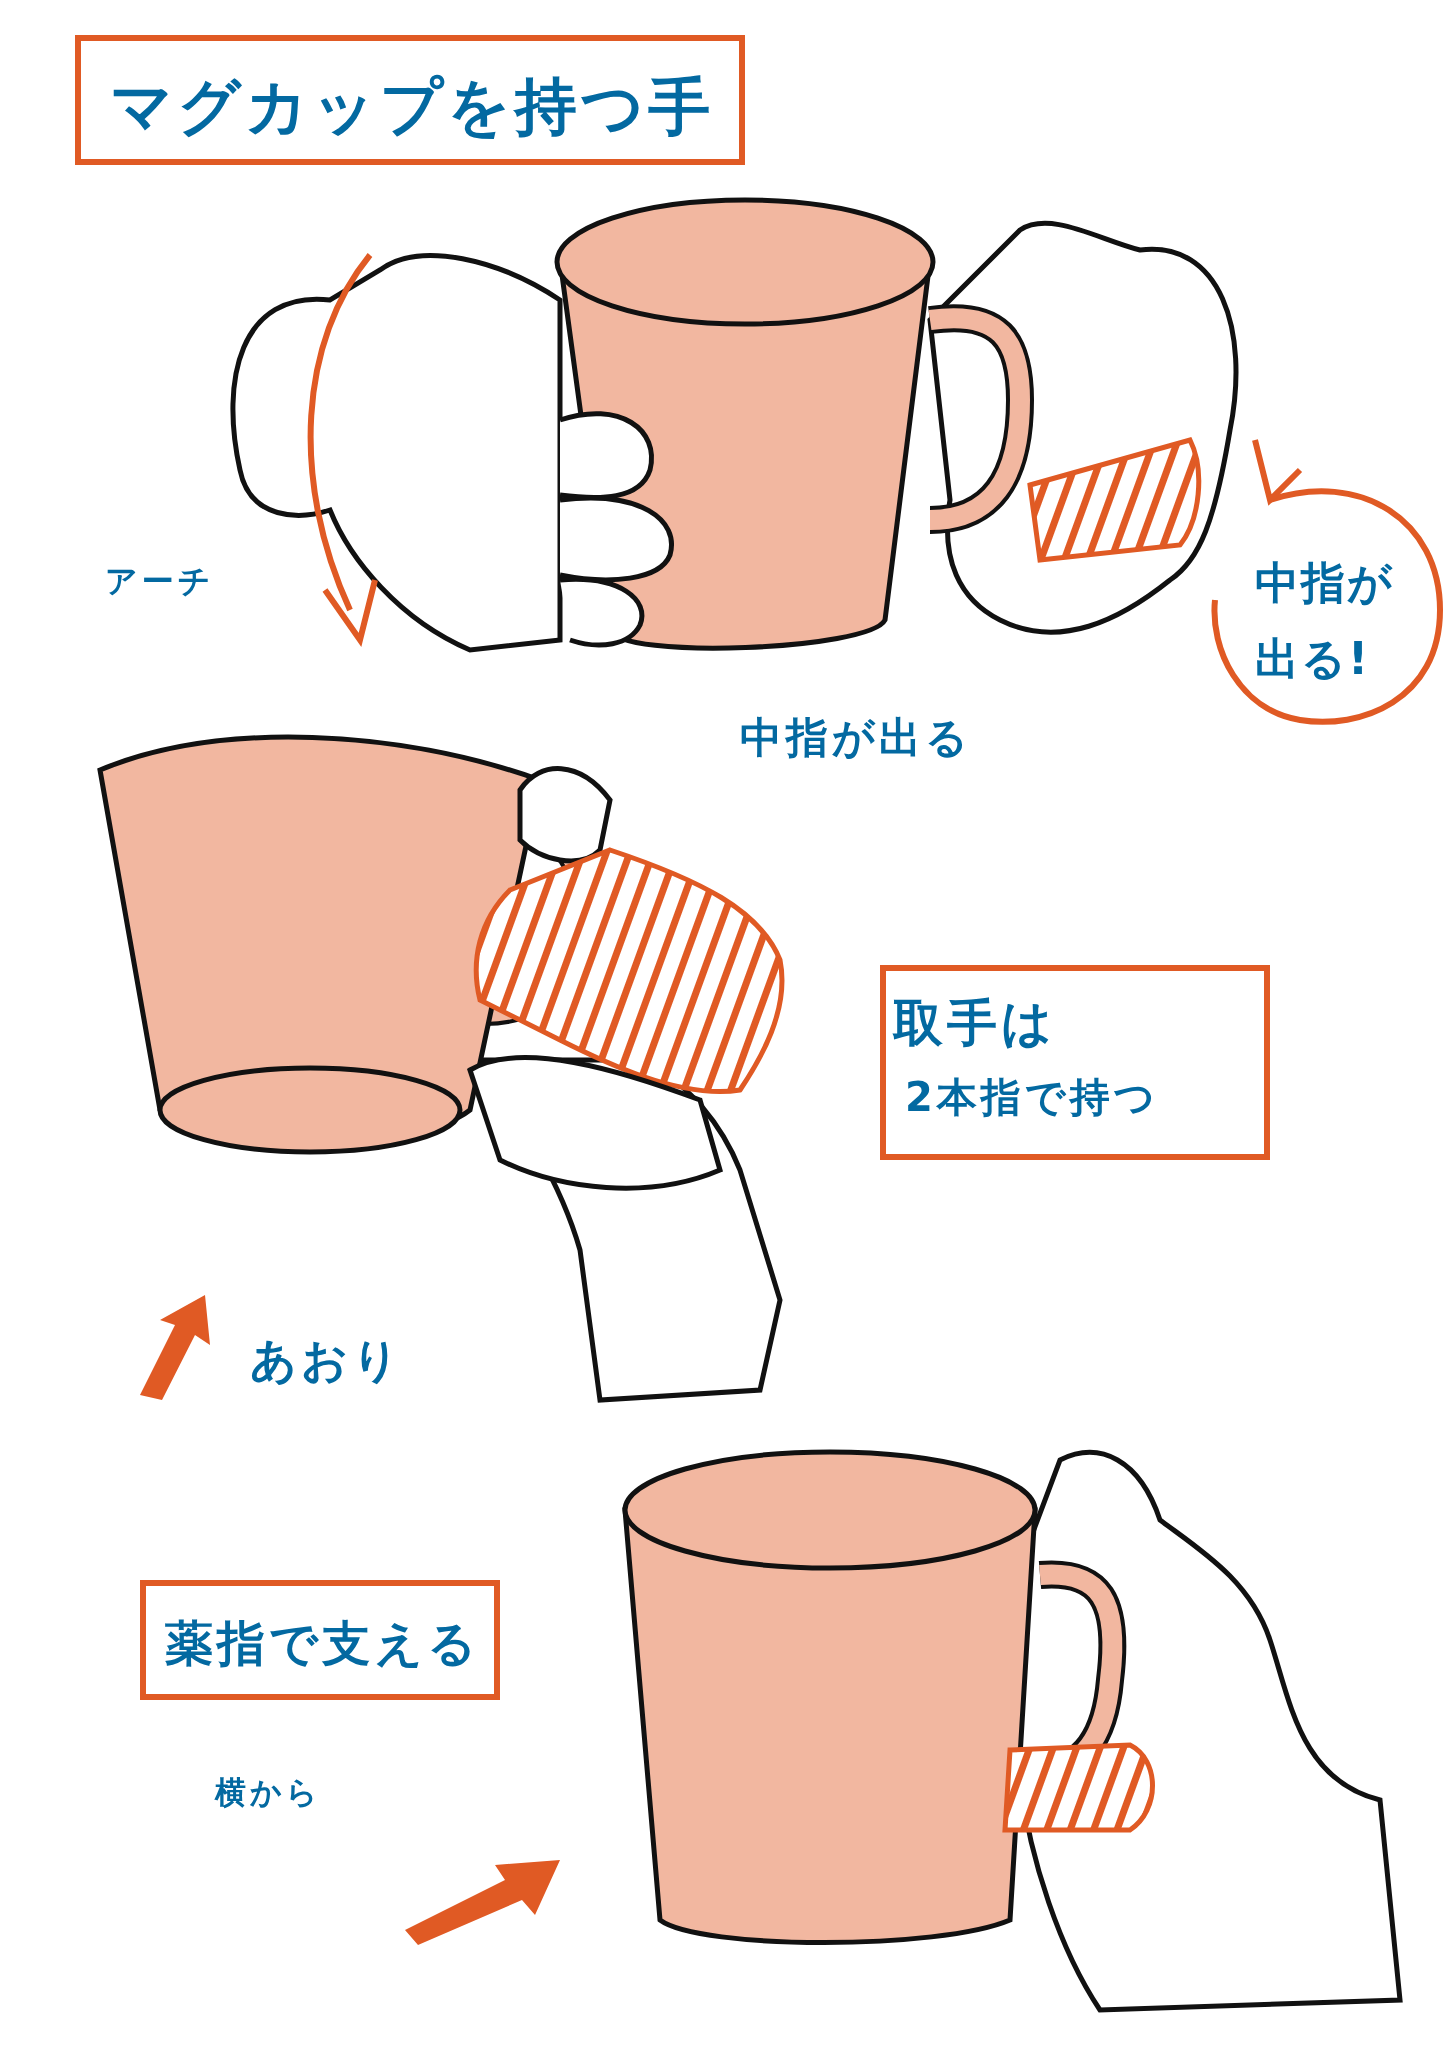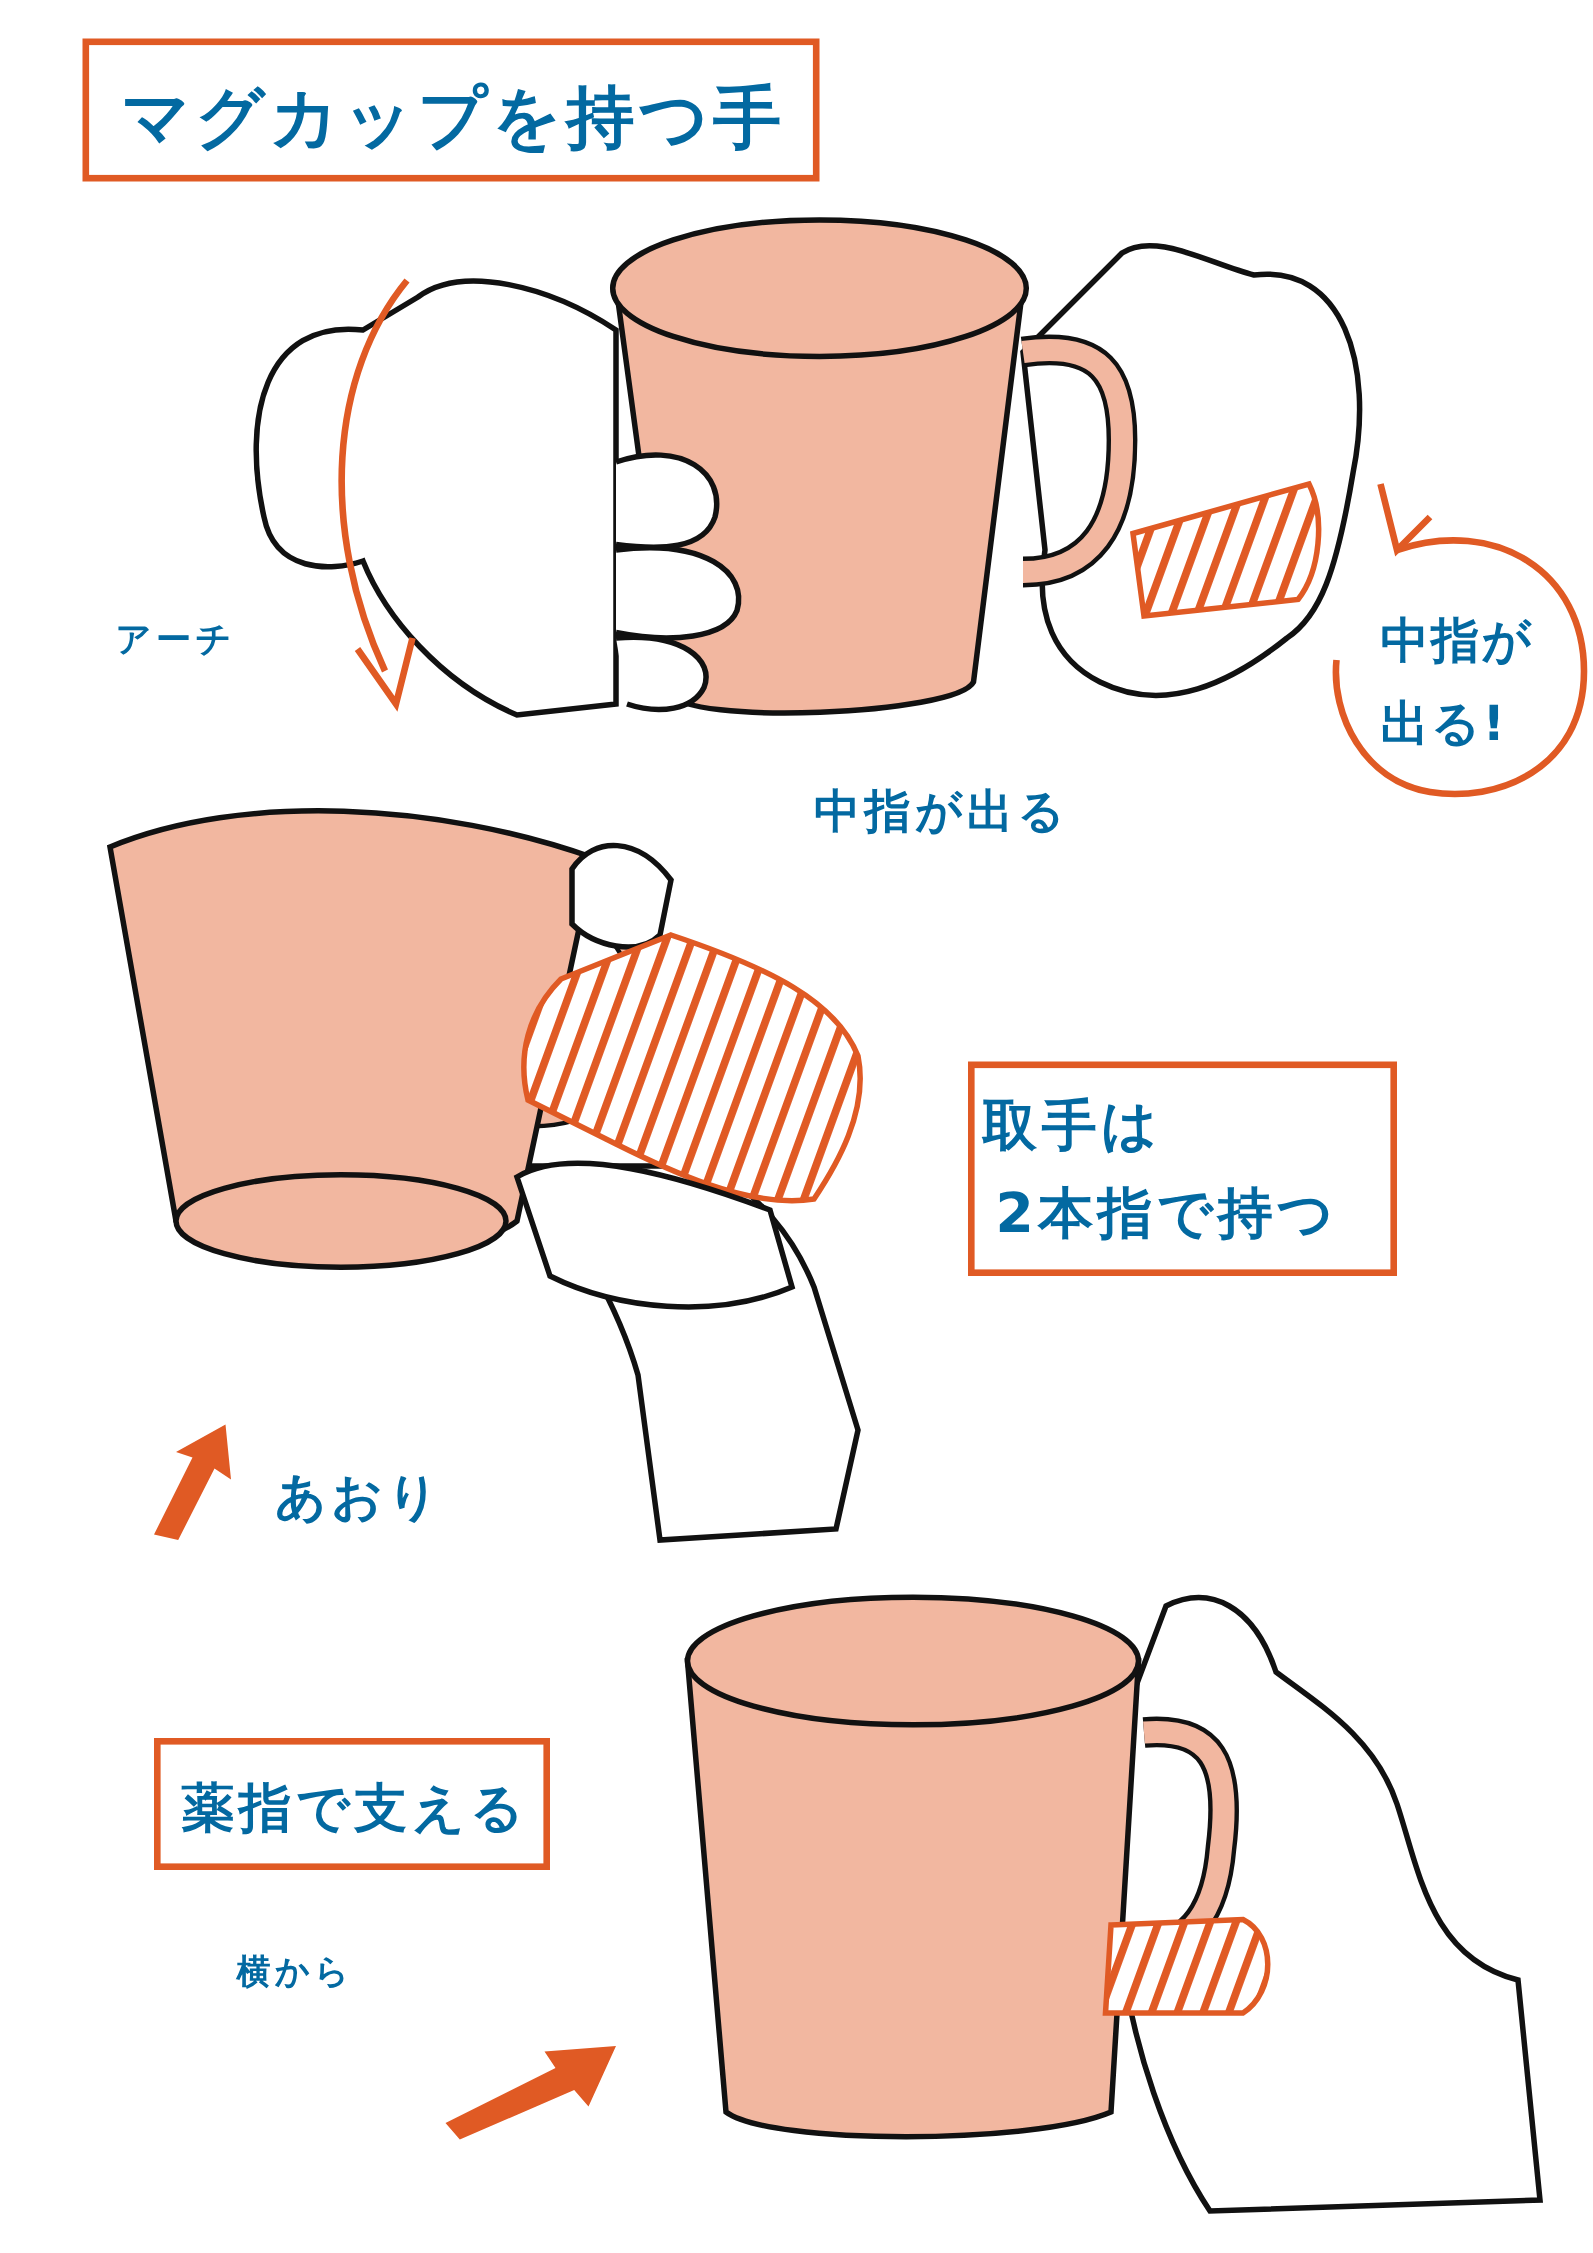--- a/index.html
+++ b/index.html
@@ -83,18 +83,18 @@
 <div class="lbl" style="left:110px;top:65px;font-size:62px;">マグカップを持つ手</div>
 
 <div class="lbl" style="left:105px;top:560px;font-size:32px;">アーチ</div>
 <div class="lbl" style="left:740px;top:710px;font-size:42px;">中指が出る</div>
 <div class="lbl" style="left:1255px;top:545px;font-size:44px;line-height:76px;width:160px;white-space:normal;letter-spacing:2px;">
   <span>中指が出る!</span>
 </div>
 
 <div class="box" style="left:880px;top:965px;width:390px;height:195px;"></div>
 <div class="lbl" style="left:893px;top:990px;font-size:50px;">取手は</div>
-<div class="lbl" style="left:905px;top:1070px;font-size:50px;">2本指で持つ</div>
+<div class="lbl" style="left:905px;top:1070px;font-size:40px;">2本指で持つ</div>
 <div class="lbl" style="left:250px;top:1330px;font-size:46px;">あおり</div>
 
 <div class="box" style="left:140px;top:1580px;width:360px;height:120px;"></div>
 <div class="lbl" style="left:165px;top:1612px;font-size:48px;">薬指で支える</div>
 <div class="lbl" style="left:215px;top:1772px;font-size:31px;">横から</div>
 
 </body></html>

